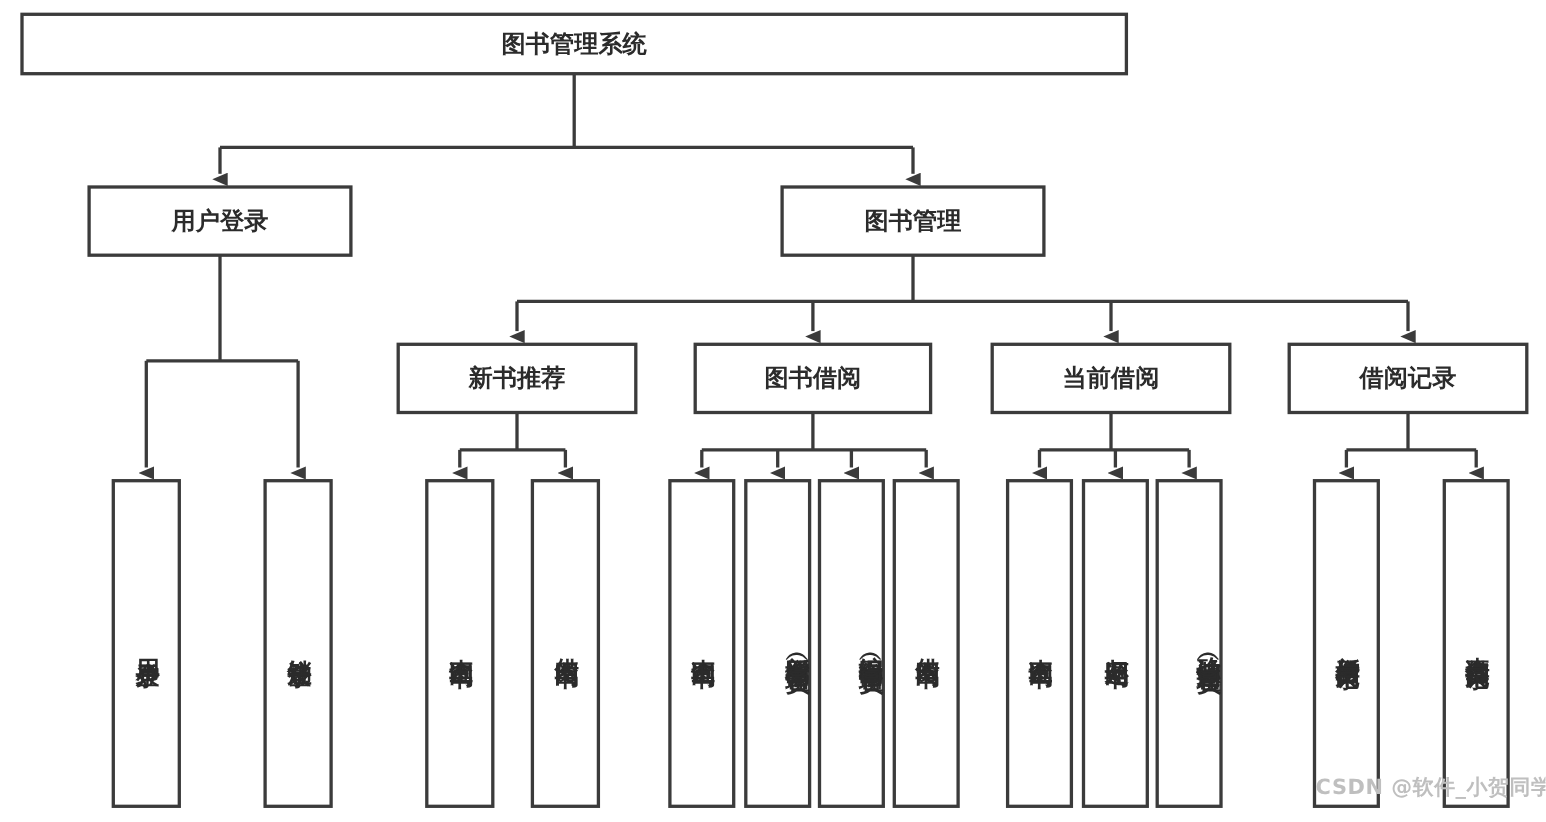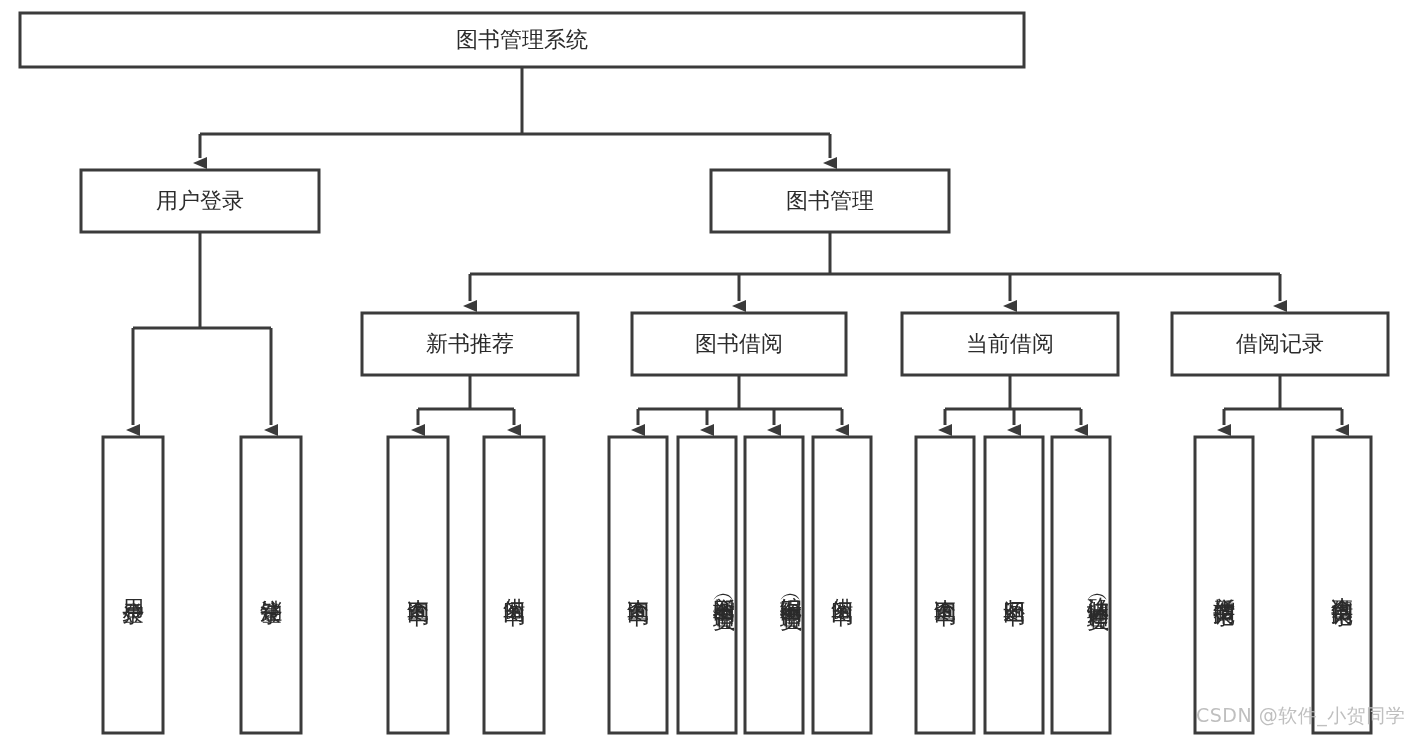--- a/index.html
+++ b/index.html
@@ -11,20 +11,21 @@
     width: 1405px;
     height: 747px;
     font-family: "DejaVu Sans", "Liberation Sans", sans-serif;
     overflow: hidden;
   }
   #diagram-root {
     position: relative;
     width: 1405px;
     height: 581px;
     background: #ffffff;
+    font-weight: bold;
   }
   svg.flow {
     position: absolute;
     left: 0;
     top: 0;
     width: 1405px;
     height: 747px;
   }
   .node-rect {
     fill: #ffffff;

